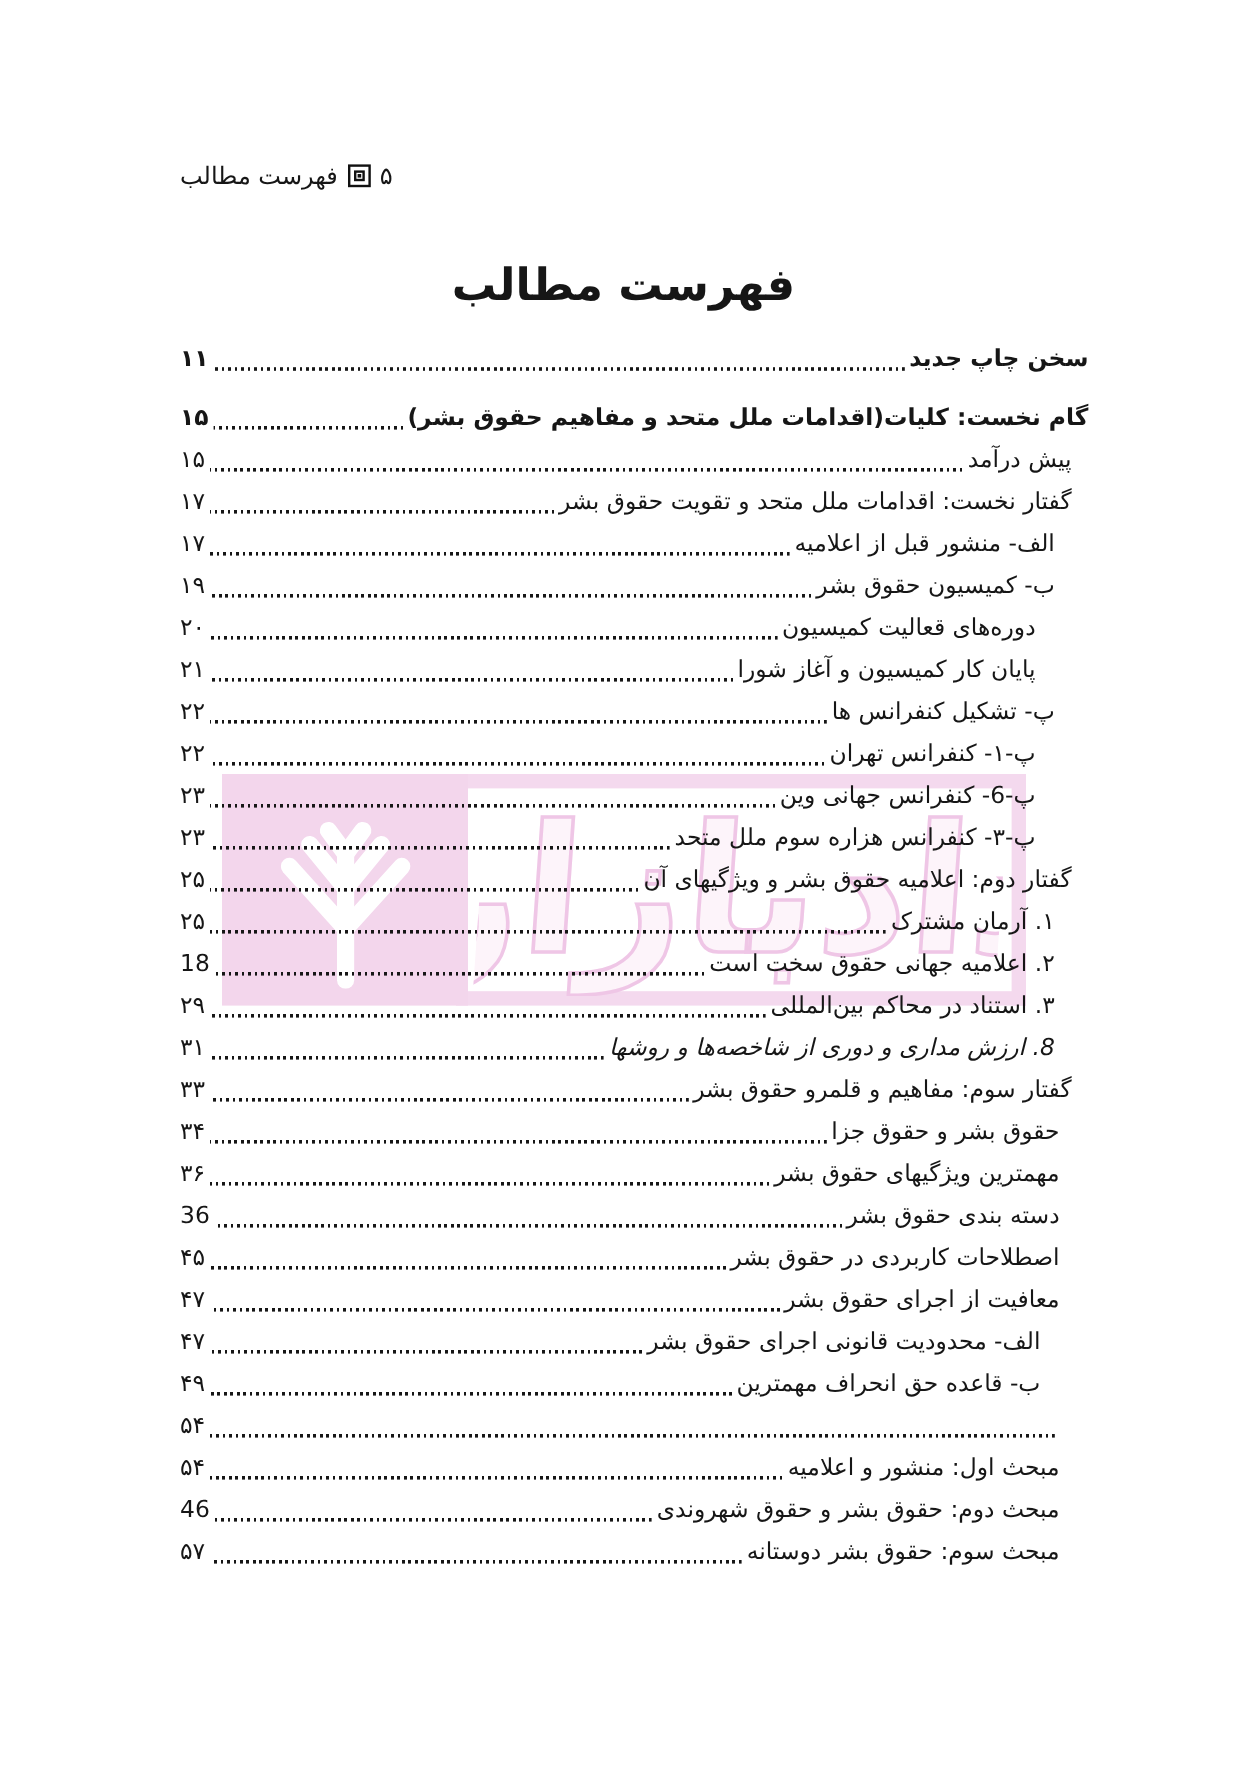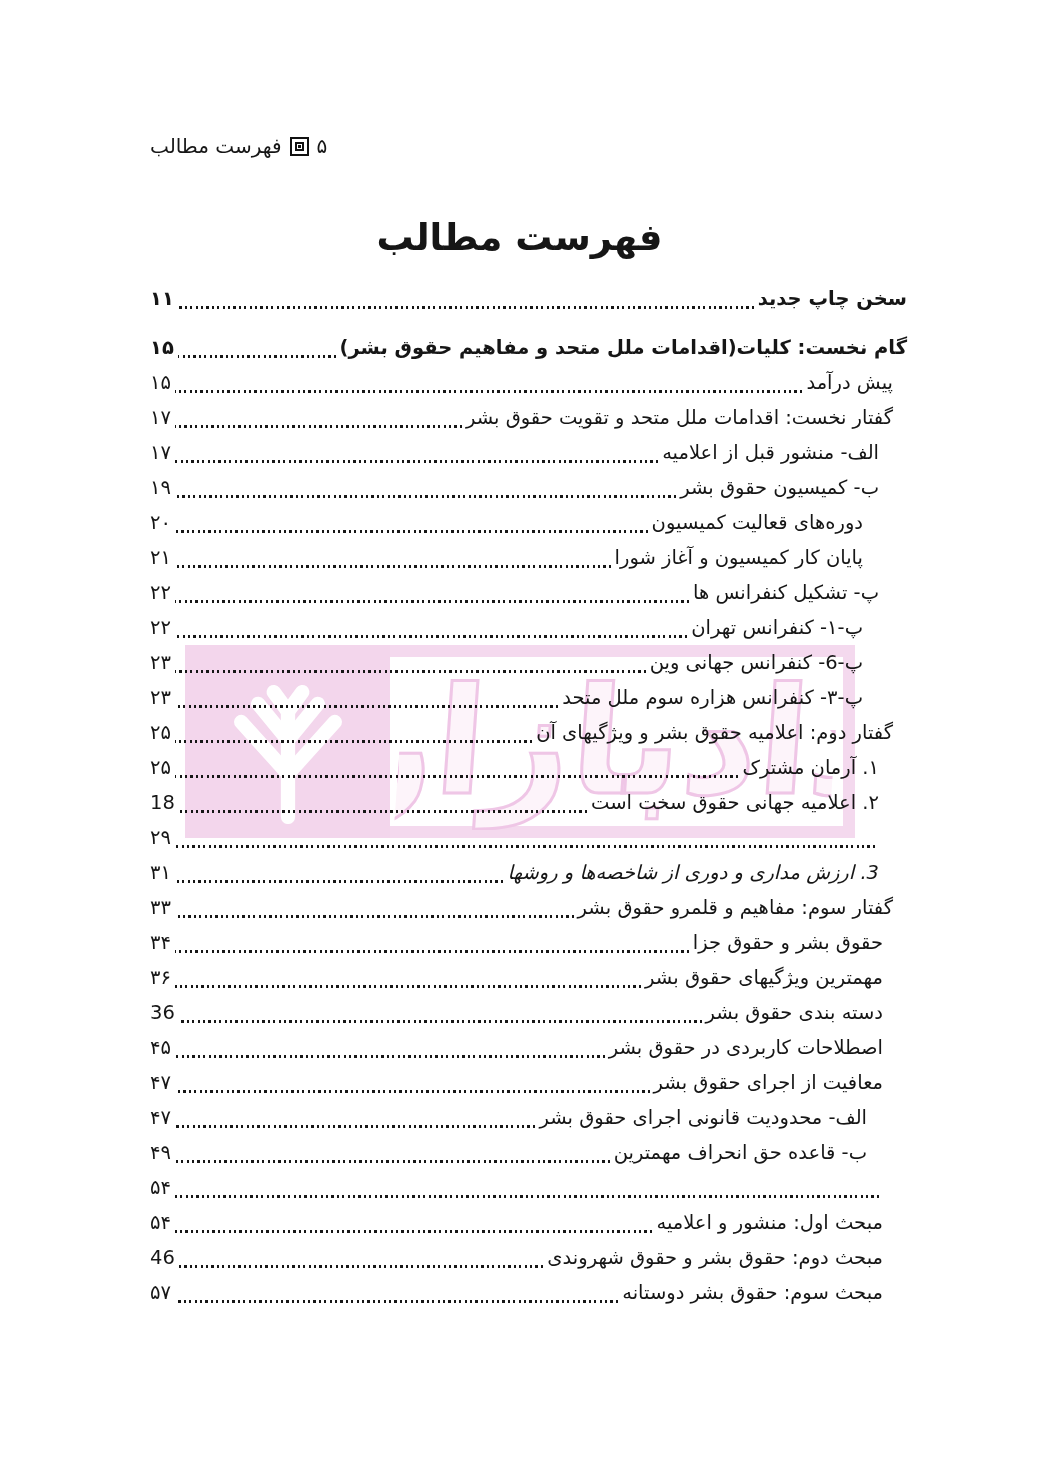--- a/index.html
+++ b/index.html
@@ -160,25 +160,26 @@
       <span class="lbl">۱. آرمان مشترک</span>
       <span class="leader"></span>
       <span class="pg">۲۵</span>
     </div>
     <div class="toc-row" style="padding-right: 28px;">
       <span class="lbl">۲. اعلامیه جهانی حقوق سخت است</span>
       <span class="leader"></span>
       <span class="pg">18</span>
     </div>
     <div class="toc-row" style="padding-right: 28px;">
+      <span class="lbl">۳. استناد در محاکم بین‌المللی</span>
       <span class="leader"></span>
       <span class="pg">۲۹</span>
     </div>
     <div class="toc-row italic" style="padding-right: 28px;">
-      <span class="lbl">3. ارزش مداری و دوری از شاخصه‌ها و روشها</span>
+      <span class="lbl">8. ارزش مداری و دوری از شاخصه‌ها و روشها</span>
       <span class="leader"></span>
       <span class="pg">۳۱</span>
     </div>
     <div class="toc-row" style="padding-right: 14px;">
       <span class="lbl">گفتار سوم: مفاهیم و قلمرو حقوق بشر</span>
       <span class="leader"></span>
       <span class="pg">۳۳</span>
     </div>
     <div class="toc-row" style="padding-right: 24px;">
       <span class="lbl">حقوق بشر و حقوق جزا</span>

